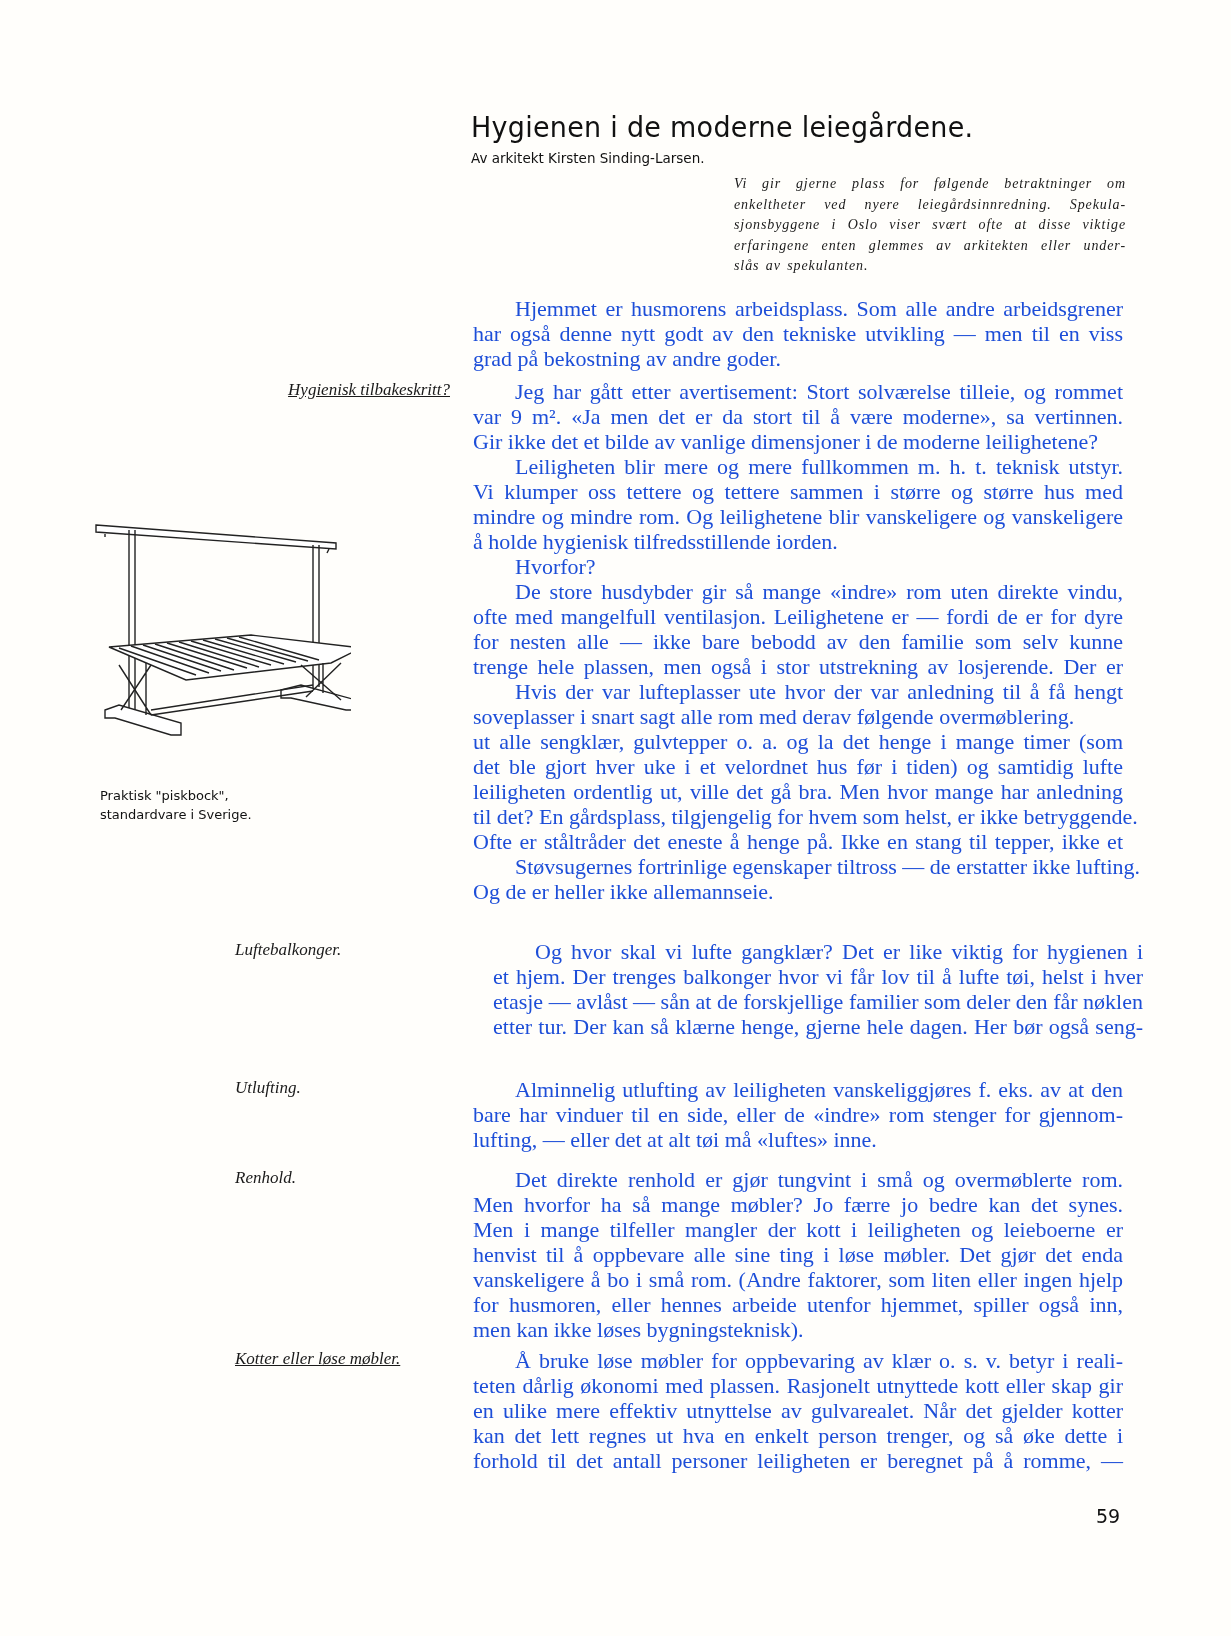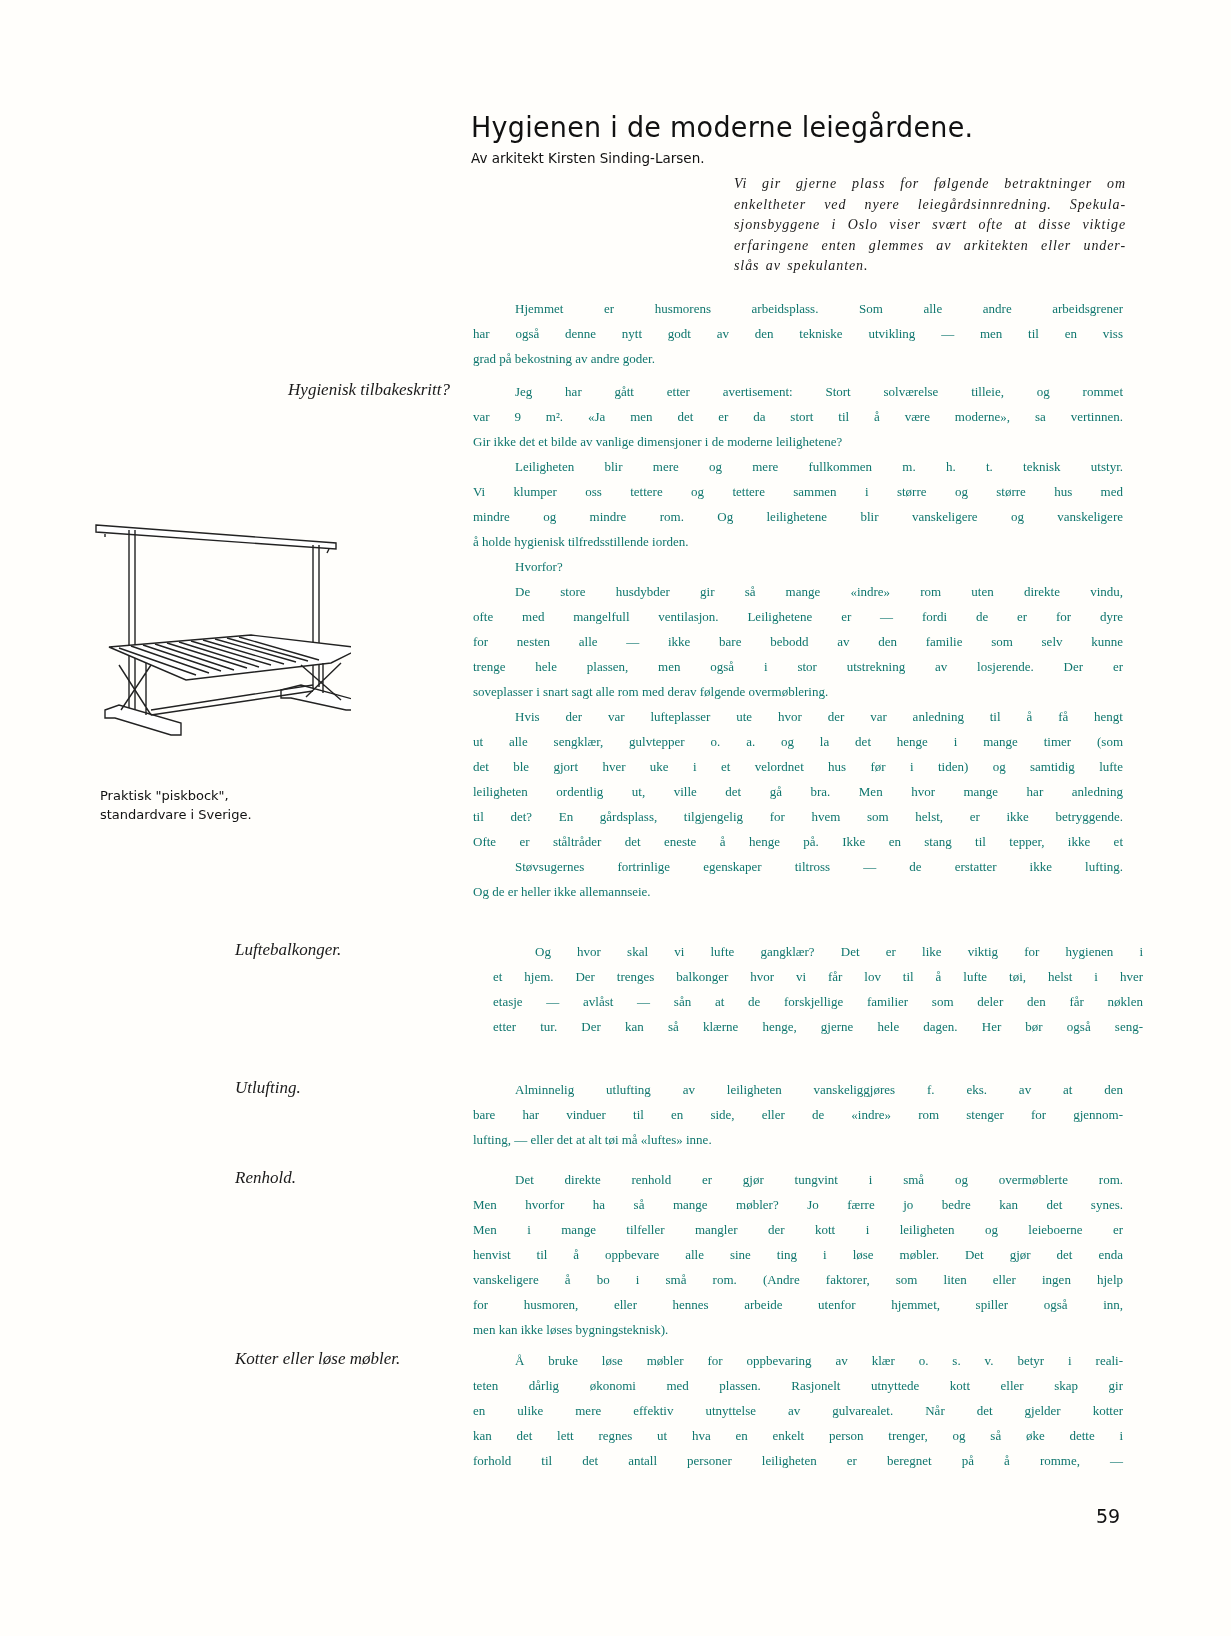--- a/index.html
+++ b/index.html
@@ -32,21 +32,21 @@
       font-style: italic; font-size: 14px; line-height: 20.5px;
       text-align: justify; letter-spacing: 0.9px; word-spacing: 2px;
       color: #1a1a1a;
     }
     .intro .line { display: block; text-align: justify; text-align-last: justify; white-space: nowrap; }
     .intro .line.last { text-align-last: left; }
 
     .body-col {
       position: absolute; left: 457px; width: 650px;
       font-family: "Liberation Serif", serif;
-      font-size: 13px; line-height: 25px; color: #0f766e;
+      font-size: 22px; line-height: 25px; color: #1d4ed8;
     }
     .body-col .line { display: block; white-space: nowrap; text-align: justify; text-align-last: justify; }
     .body-col .line.last { text-align-last: left; }
     .body-col .line.indent { padding-left: 42px; }
 
     .margin-label {
       position: absolute; right: 797px;
       font-family: "Liberation Serif", serif;
       font-style: italic; font-size: 17px; color: #1a1a1a;
       white-space: nowrap;
@@ -81,36 +81,36 @@
     <span class="line">erfaringene enten glemmes av arkitekten eller under-</span>
     <span class="line last">slås av spekulanten.</span>
   </div>
 
   <div class="body-col" style="top:296px;">
     <span class="line indent">Hjemmet er husmorens arbeidsplass. Som alle andre arbeidsgrener</span>
     <span class="line">har også denne nytt godt av den tekniske utvikling — men til en viss</span>
     <span class="line last">grad på bekostning av andre goder.</span>
   </div>
 
-  <div class="margin-label" style="top:380px;">Hygienisk tilbakeskritt?</div>
+  <div class="margin-label" style="top:380px;text-decoration:underline;">Hygienisk tilbakeskritt?</div>
   <div class="body-col" style="top:379px;">
     <span class="line indent">Jeg har gått etter avertisement: Stort solværelse tilleie, og rommet</span>
     <span class="line">var 9 m². «Ja men det er da stort til å være moderne», sa vertinnen.</span>
     <span class="line last">Gir ikke det et bilde av vanlige dimensjoner i de moderne leilighetene?</span>
     <span class="line indent">Leiligheten blir mere og mere fullkommen m. h. t. teknisk utstyr.</span>
     <span class="line">Vi klumper oss tettere og tettere sammen i større og større hus med</span>
     <span class="line">mindre og mindre rom. Og leilighetene blir vanskeligere og vanskeligere</span>
     <span class="line last">å holde hygienisk tilfredsstillende iorden.</span>
     <span class="line indent last">Hvorfor?</span>
     <span class="line indent">De store husdybder gir så mange «indre» rom uten direkte vindu,</span>
     <span class="line">ofte med mangelfull ventilasjon. Leilighetene er — fordi de er for dyre</span>
     <span class="line">for nesten alle — ikke bare bebodd av den familie som selv kunne</span>
     <span class="line">trenge hele plassen, men også i stor utstrekning av losjerende. Der er</span>
+    <span class="line indent">Hvis der var lufteplasser ute hvor der var anledning til å få hengt</span>
     <span class="line last">soveplasser i snart sagt alle rom med derav følgende overmøblering.</span>
-    <span class="line indent">Hvis der var lufteplasser ute hvor der var anledning til å få hengt</span>
     <span class="line">ut alle sengklær, gulvtepper o. a. og la det henge i mange timer (som</span>
     <span class="line">det ble gjort hver uke i et velordnet hus før i tiden) og samtidig lufte</span>
     <span class="line">leiligheten ordentlig ut, ville det gå bra. Men hvor mange har anledning</span>
     <span class="line">til det? En gårdsplass, tilgjengelig for hvem som helst, er ikke betryggende.</span>
     <span class="line">Ofte er ståltråder det eneste å henge på. Ikke en stang til tepper, ikke et</span>
     <span class="line indent">Støvsugernes fortrinlige egenskaper tiltross — de erstatter ikke lufting.</span>
     <span class="line last">Og de er heller ikke allemannseie.</span>
   </div>
 
   <svg class="illustration" viewBox="0 0 260 230">
@@ -158,21 +158,21 @@
   <div class="body-col" style="top:1167px;">
     <span class="line indent">Det direkte renhold er gjør tungvint i små og overmøblerte rom.</span>
     <span class="line">Men hvorfor ha så mange møbler? Jo færre jo bedre kan det synes.</span>
     <span class="line">Men i mange tilfeller mangler der kott i leiligheten og leieboerne er</span>
     <span class="line">henvist til å oppbevare alle sine ting i løse møbler. Det gjør det enda</span>
     <span class="line">vanskeligere å bo i små rom. (Andre faktorer, som liten eller ingen hjelp</span>
     <span class="line">for husmoren, eller hennes arbeide utenfor hjemmet, spiller også inn,</span>
     <span class="line last">men kan ikke løses bygningsteknisk).</span>
   </div>
 
-  <div class="margin-label left" style="top:1349px;">Kotter eller løse møbler.</div>
+  <div class="margin-label left" style="top:1349px;text-decoration:underline;">Kotter eller løse møbler.</div>
   <div class="body-col" style="top:1348px;">
     <span class="line indent">Å bruke løse møbler for oppbevaring av klær o. s. v. betyr i reali-</span>
     <span class="line">teten dårlig økonomi med plassen. Rasjonelt utnyttede kott eller skap gir</span>
     <span class="line">en ulike mere effektiv utnyttelse av gulvarealet. Når det gjelder kotter</span>
     <span class="line">kan det lett regnes ut hva en enkelt person trenger, og så øke dette i</span>
     <span class="line">forhold til det antall personer leiligheten er beregnet på å romme, —</span>
   </div>
 
   <div class="page-number">59</div>
 </div>

